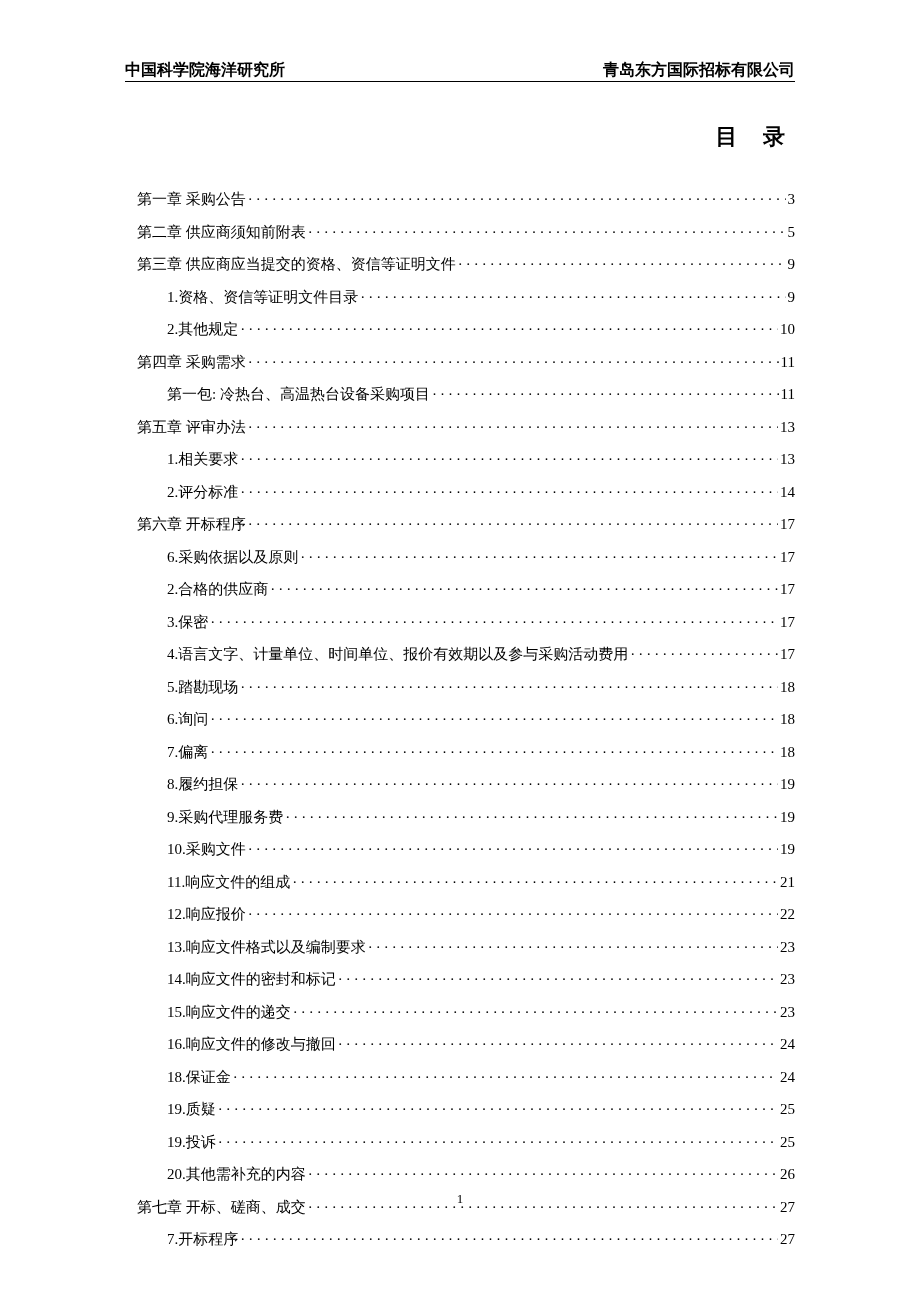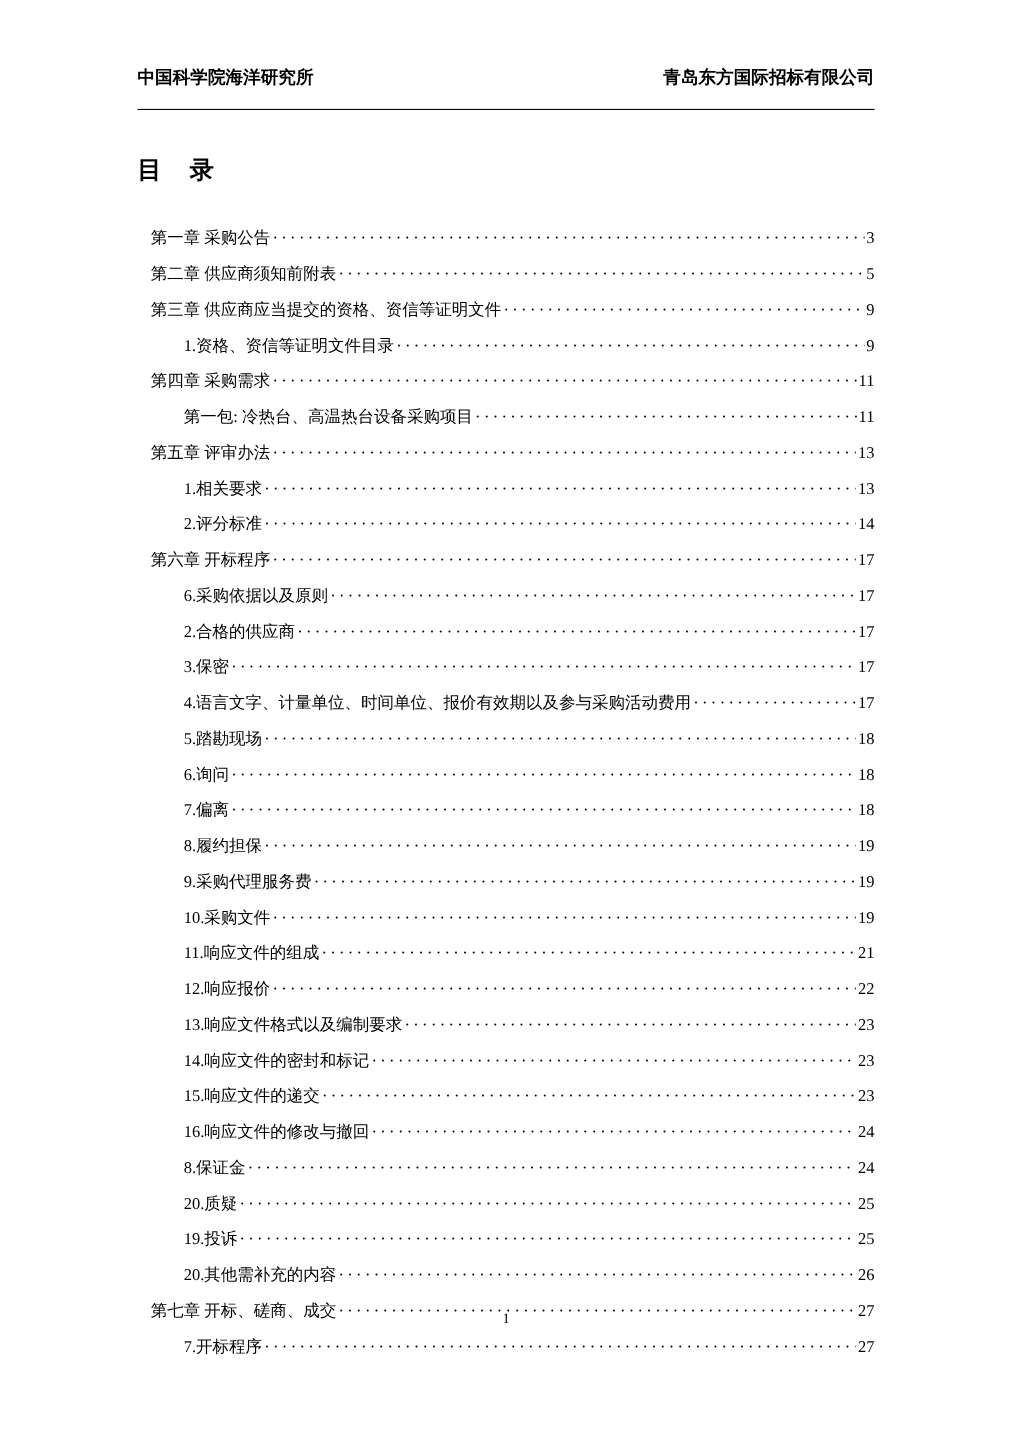--- a/index.html
+++ b/index.html
@@ -15,26 +15,26 @@
       position: relative;
     }
     .page {
       padding: 60px 125px 40px 125px;
     }
     .header {
       display: flex;
       justify-content: space-between;
       font-size: 16px;
       font-weight: bold;
-      padding-bottom: 18px;
+      padding-bottom: 0;
       border-bottom: 1.5px solid #000;
       margin-bottom: 40px;
     }
     .title {
-      text-align: left;
+      text-align: right;
       font-size: 22px;
       font-weight: bold;
       letter-spacing: 10px;
       margin-bottom: 38px;
     }
     .toc {
       font-size: 15px;
       line-height: 1.2;
     }
     .toc-row {
@@ -100,20 +100,25 @@
       <div class="toc-row level-0">
         <span class="toc-label">第三章   供应商应当提交的资格、资信等证明文件</span>
         <span class="toc-leader"></span>
         <span class="toc-page">9</span>
       </div>
       <div class="toc-row level-1">
         <span class="toc-label">1.资格、资信等证明文件目录</span>
         <span class="toc-leader"></span>
         <span class="toc-page">9</span>
       </div>
+      <div class="toc-row level-1">
+        <span class="toc-label">2.其他规定</span>
+        <span class="toc-leader"></span>
+        <span class="toc-page">10</span>
+      </div>
       <div class="toc-row level-0">
         <span class="toc-label">第四章   采购需求</span>
         <span class="toc-leader"></span>
         <span class="toc-page">11</span>
       </div>
       <div class="toc-row level-1">
         <span class="toc-label">第一包: 冷热台、高温热台设备采购项目</span>
         <span class="toc-leader"></span>
         <span class="toc-page">11</span>
       </div>
@@ -211,26 +216,26 @@
         <span class="toc-label">15.响应文件的递交</span>
         <span class="toc-leader"></span>
         <span class="toc-page">23</span>
       </div>
       <div class="toc-row level-1">
         <span class="toc-label">16.响应文件的修改与撤回</span>
         <span class="toc-leader"></span>
         <span class="toc-page">24</span>
       </div>
       <div class="toc-row level-1">
-        <span class="toc-label">8.保证金</span>
+        <span class="toc-label">18.保证金</span>
         <span class="toc-leader"></span>
         <span class="toc-page">24</span>
       </div>
       <div class="toc-row level-1">
-        <span class="toc-label">20.质疑</span>
+        <span class="toc-label">19.质疑</span>
         <span class="toc-leader"></span>
         <span class="toc-page">25</span>
       </div>
       <div class="toc-row level-1">
         <span class="toc-label">19.投诉</span>
         <span class="toc-leader"></span>
         <span class="toc-page">25</span>
       </div>
       <div class="toc-row level-1">
         <span class="toc-label">20.其他需补充的内容</span>

